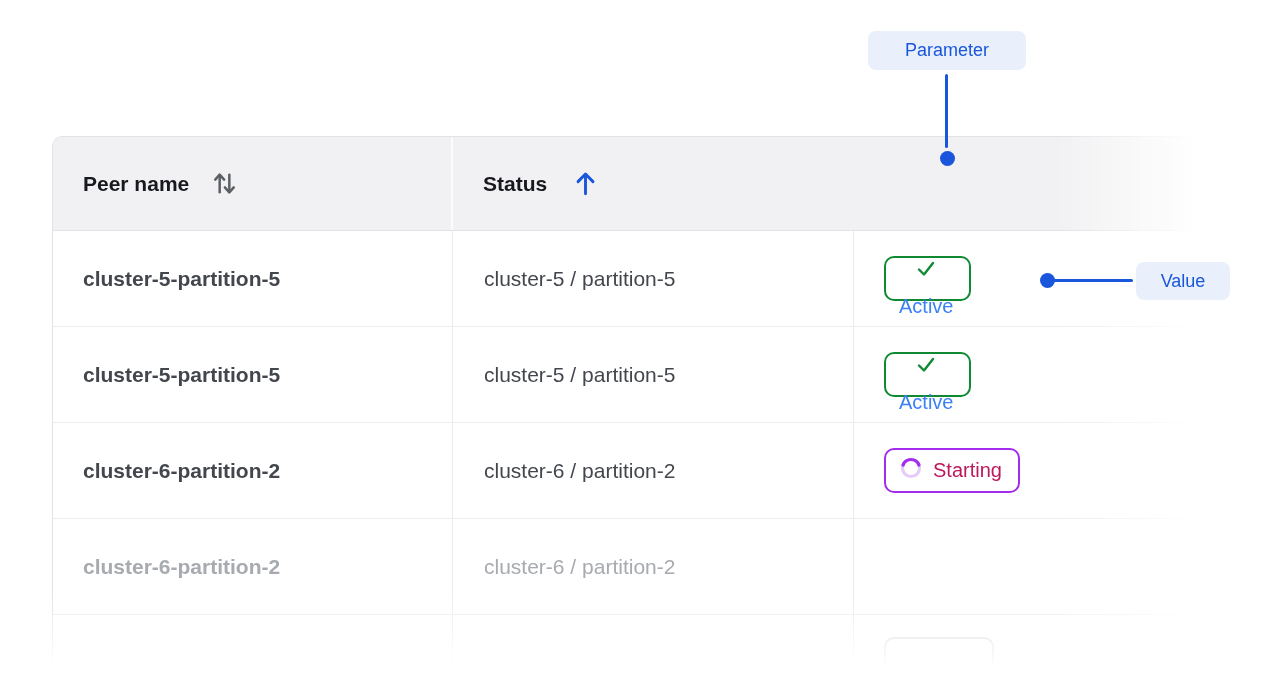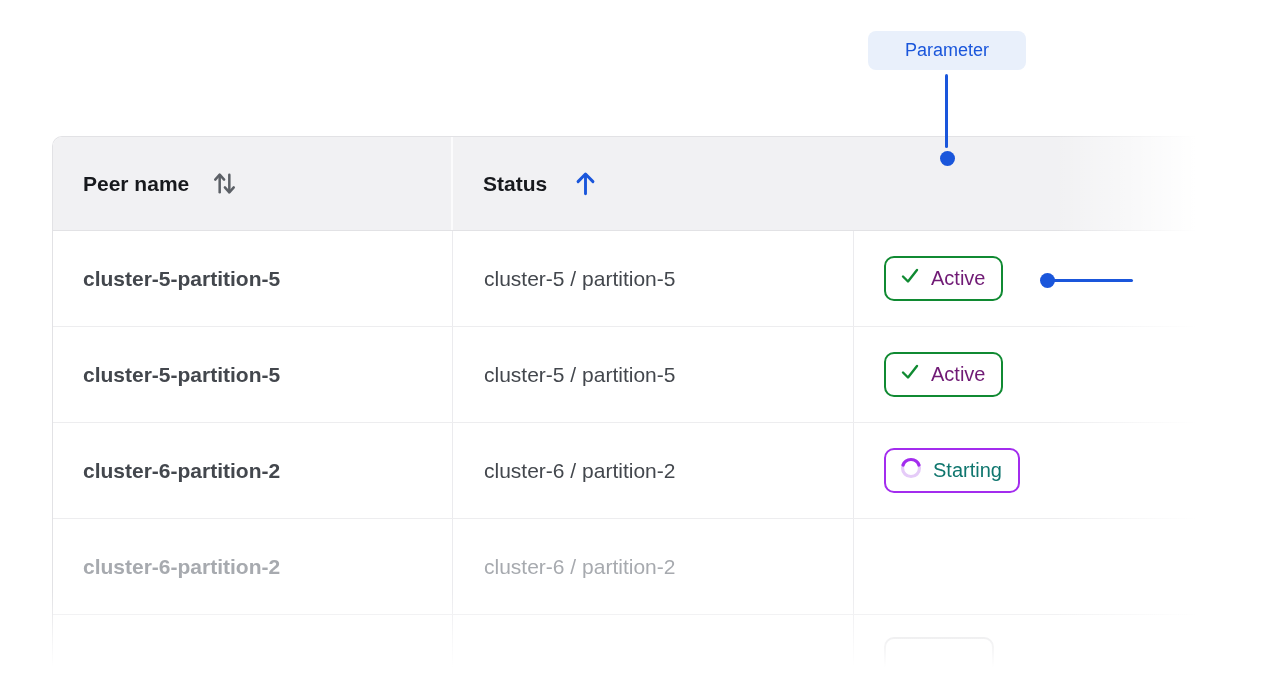--- a/index.html
+++ b/index.html
@@ -22,22 +22,22 @@
   .td { display:flex; align-items:center; font-size:21px; color:#43474D; }
   .td-1 { width:400px; padding-left:30px; border-right:1px solid #EBEBEE;font-weight:bold; }
   .td-2 { width:401px; padding-left:31px; border-right:1px solid #EBEBEE;text-align:right; }
   .td-3 { flex:1; padding-left:30px; }
   .tr.faded .td { color:#A7AAAF; }
 
   
   .badge { display:inline-flex; align-items:center; gap:10px; height:45px;
            padding:0 16px 0 13px; border:2px solid; border-radius:10px;
            font-size:20px; font-weight:500; background:#fff; }
-  .badge--active   { color:#701a75; border-color:#108A32; }
-  .badge--starting { color:#0f766e; border-color:#A32CEE; }
+  .badge--active   { color:#3b82f6; border-color:#108A32;flex-direction:column; }
+  .badge--starting { color:#be185d; border-color:#A32CEE; }
   .badge--pending  { color:#8F949B; border-color:#C9C9CD; }
   .badge--empty    { width:110px; padding:0; border-color:#D9D9DC; }
   .badge svg { flex:0 0 auto; }
 
   .sort-icon { margin-left:22px; display:inline-flex; }
   .arrow-up-icon { margin-left:26px; display:inline-flex; }
 
   
   .fade-right { position:absolute; left:1055px; top:0; width:217px; height:688px;
                 background:linear-gradient(to right, rgba(255,255,255,0) 0%, #fff 65%);
@@ -151,14 +151,15 @@
 
   <div class="fade-right"></div>
   <div class="fade-bottom"></div>
 
   <div class="anno anno-badge" id="param-badge">Parameter</div>
   <div class="anno" id="param-line"></div>
   <div class="anno" id="param-dot"></div>
 
   <div class="anno" id="value-dot"></div>
   <div class="anno" id="value-line"></div>
+  <div class="anno anno-badge" id="value-badge">Value</div>
 
 </div>
 
 </body></html>

